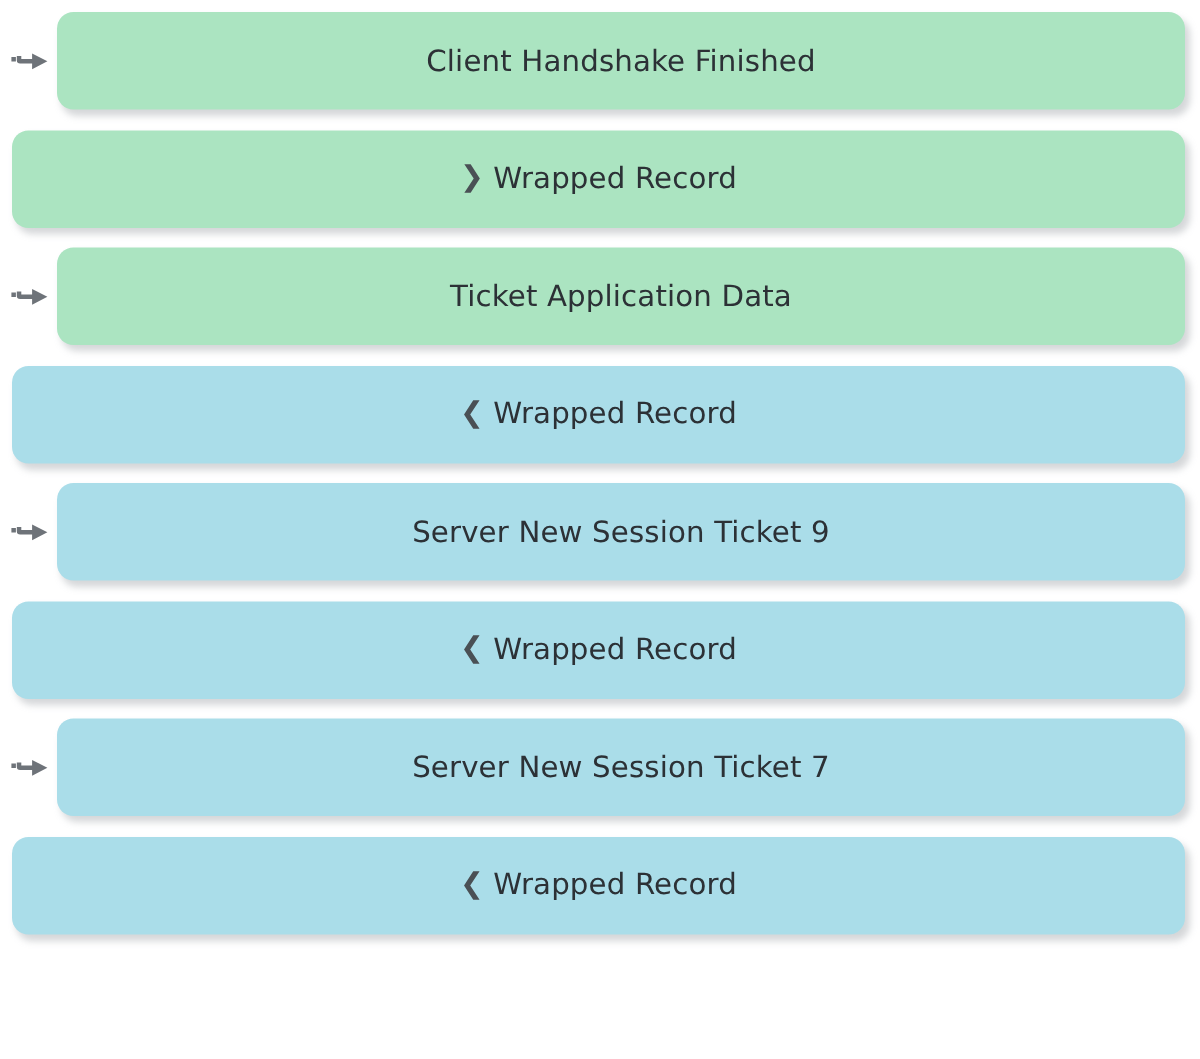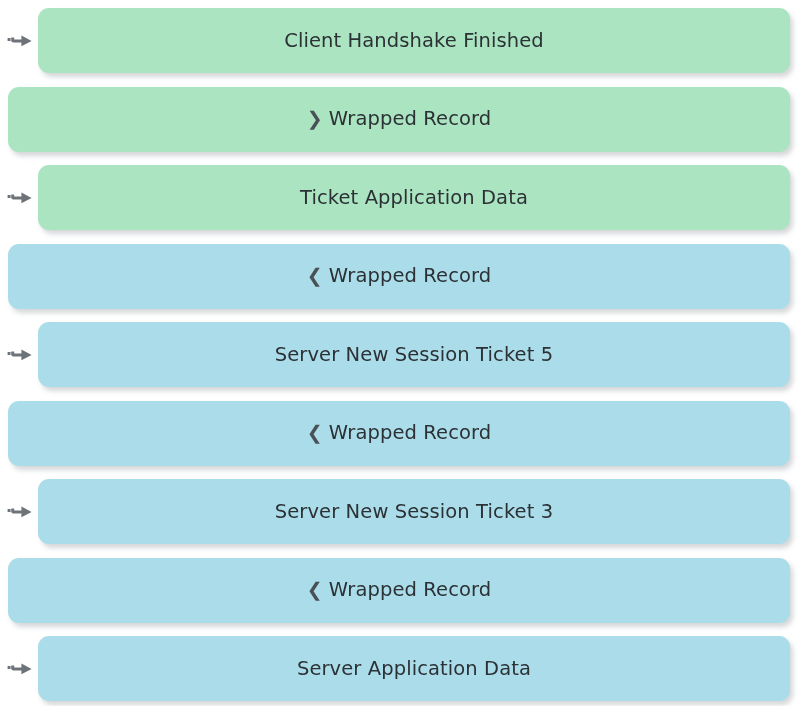--- a/index.html
+++ b/index.html
@@ -144,21 +144,21 @@
     <div class="row indent">
       <div class="arrow-slot">
         <span class="arrow-icon">
           <svg viewBox="0 0 28 20" width="28" height="20" aria-hidden="true">
             <path fill="currentColor" d="M1.6 7.0 h3.0 v3.0 h-3.0 z M5.2 9.2 C5.2 10.6 6.0 11.4 7.4 11.4 H15.4 V15.2 L25.6 9.9 L15.4 4.6 V8.4 H8.2 V6.4 H5.2 Z"></path>
           </svg>
         </span>
       </div>
       <div class="bar blue">
         <div class="bar-content">
-          <span class="label">Server New Session Ticket 5</span>
+          <span class="label">Server New Session Ticket 9</span>
         </div>
       </div>
     </div>
     <div class="row full">
       <div class="bar blue">
         <div class="bar-content">
           <span class="chevron">❮</span>
           <span class="label">Wrapped Record</span>
         </div>
       </div>
@@ -166,39 +166,25 @@
     <div class="row indent">
       <div class="arrow-slot">
         <span class="arrow-icon">
           <svg viewBox="0 0 28 20" width="28" height="20" aria-hidden="true">
             <path fill="currentColor" d="M1.6 7.0 h3.0 v3.0 h-3.0 z M5.2 9.2 C5.2 10.6 6.0 11.4 7.4 11.4 H15.4 V15.2 L25.6 9.9 L15.4 4.6 V8.4 H8.2 V6.4 H5.2 Z"></path>
           </svg>
         </span>
       </div>
       <div class="bar blue">
         <div class="bar-content">
-          <span class="label">Server New Session Ticket 3</span>
+          <span class="label">Server New Session Ticket 7</span>
         </div>
       </div>
     </div>
     <div class="row full">
       <div class="bar blue">
         <div class="bar-content">
           <span class="chevron">❮</span>
           <span class="label">Wrapped Record</span>
         </div>
       </div>
     </div>
-    <div class="row indent">
-      <div class="arrow-slot">
-        <span class="arrow-icon">
-          <svg viewBox="0 0 28 20" width="28" height="20" aria-hidden="true">
-            <path fill="currentColor" d="M1.6 7.0 h3.0 v3.0 h-3.0 z M5.2 9.2 C5.2 10.6 6.0 11.4 7.4 11.4 H15.4 V15.2 L25.6 9.9 L15.4 4.6 V8.4 H8.2 V6.4 H5.2 Z"></path>
-          </svg>
-        </span>
-      </div>
-      <div class="bar blue">
-        <div class="bar-content">
-          <span class="label">Server Application Data</span>
-        </div>
-      </div>
-    </div>
   </div>
 
 </body></html>

